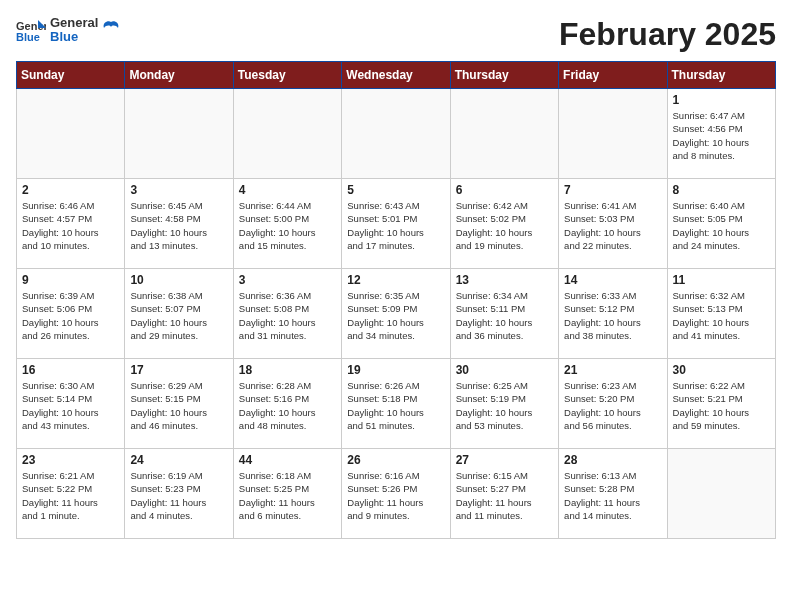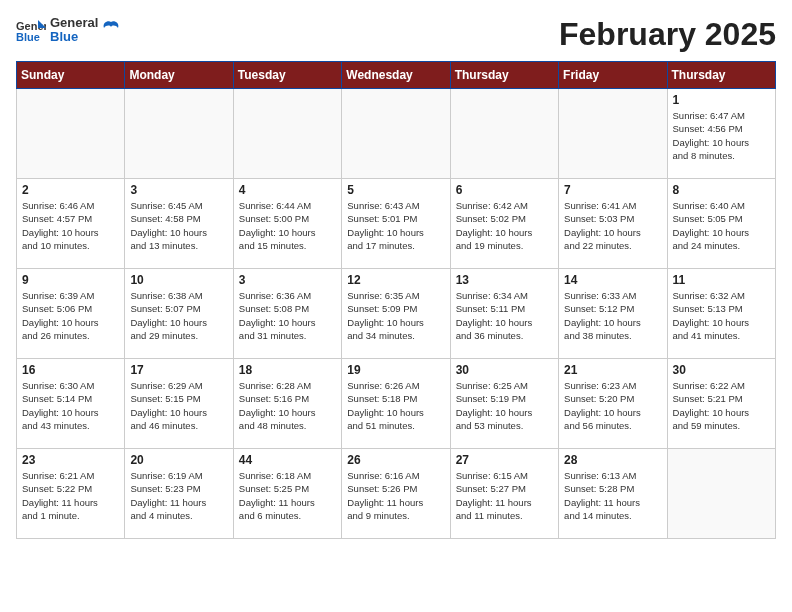--- a/index.html
+++ b/index.html
@@ -213,21 +213,21 @@
           <span class="day-number">30</span>
           <div class="day-info">Sunrise: 6:22 AM<br>Sunset: 5:21 PM<br>Daylight: 10 hours<br>and 59 minutes.</div>
         </td>
       </tr>
       <tr>
         <td>
           <span class="day-number">23</span>
           <div class="day-info">Sunrise: 6:21 AM<br>Sunset: 5:22 PM<br>Daylight: 11 hours<br>and 1 minute.</div>
         </td>
         <td>
-          <span class="day-number">20</span>
+          <span class="day-number">24</span>
           <div class="day-info">Sunrise: 6:19 AM<br>Sunset: 5:23 PM<br>Daylight: 11 hours<br>and 4 minutes.</div>
         </td>
         <td>
           <span class="day-number">44</span>
           <div class="day-info">Sunrise: 6:18 AM<br>Sunset: 5:25 PM<br>Daylight: 11 hours<br>and 6 minutes.</div>
         </td>
         <td>
           <span class="day-number">26</span>
           <div class="day-info">Sunrise: 6:16 AM<br>Sunset: 5:26 PM<br>Daylight: 11 hours<br>and 9 minutes.</div>
         </td>

